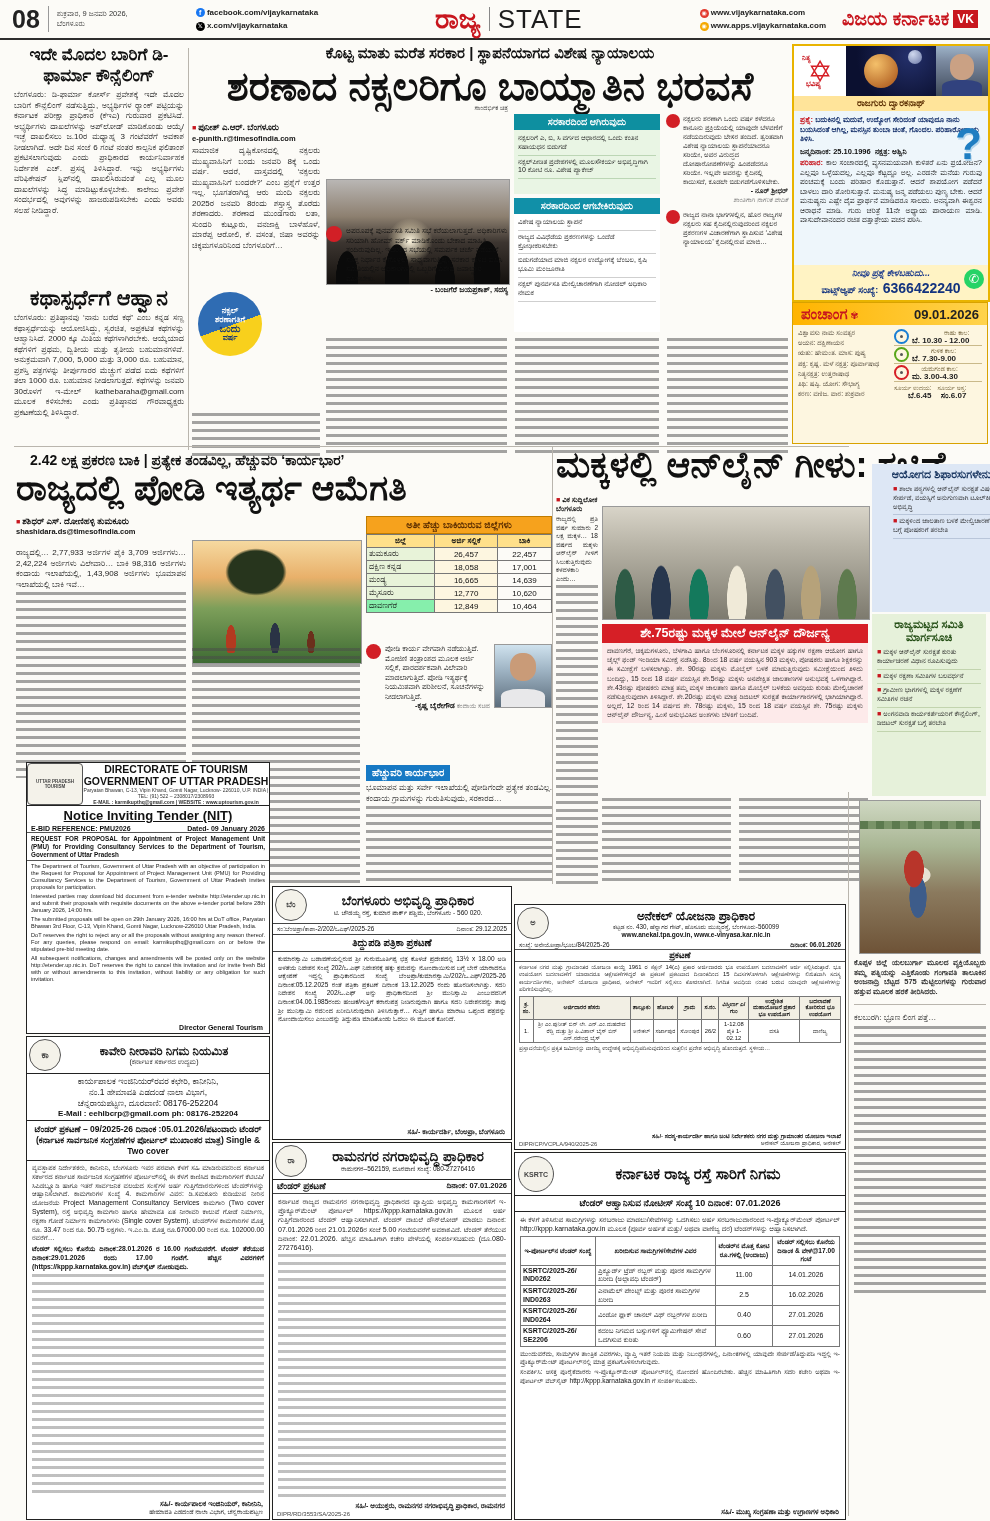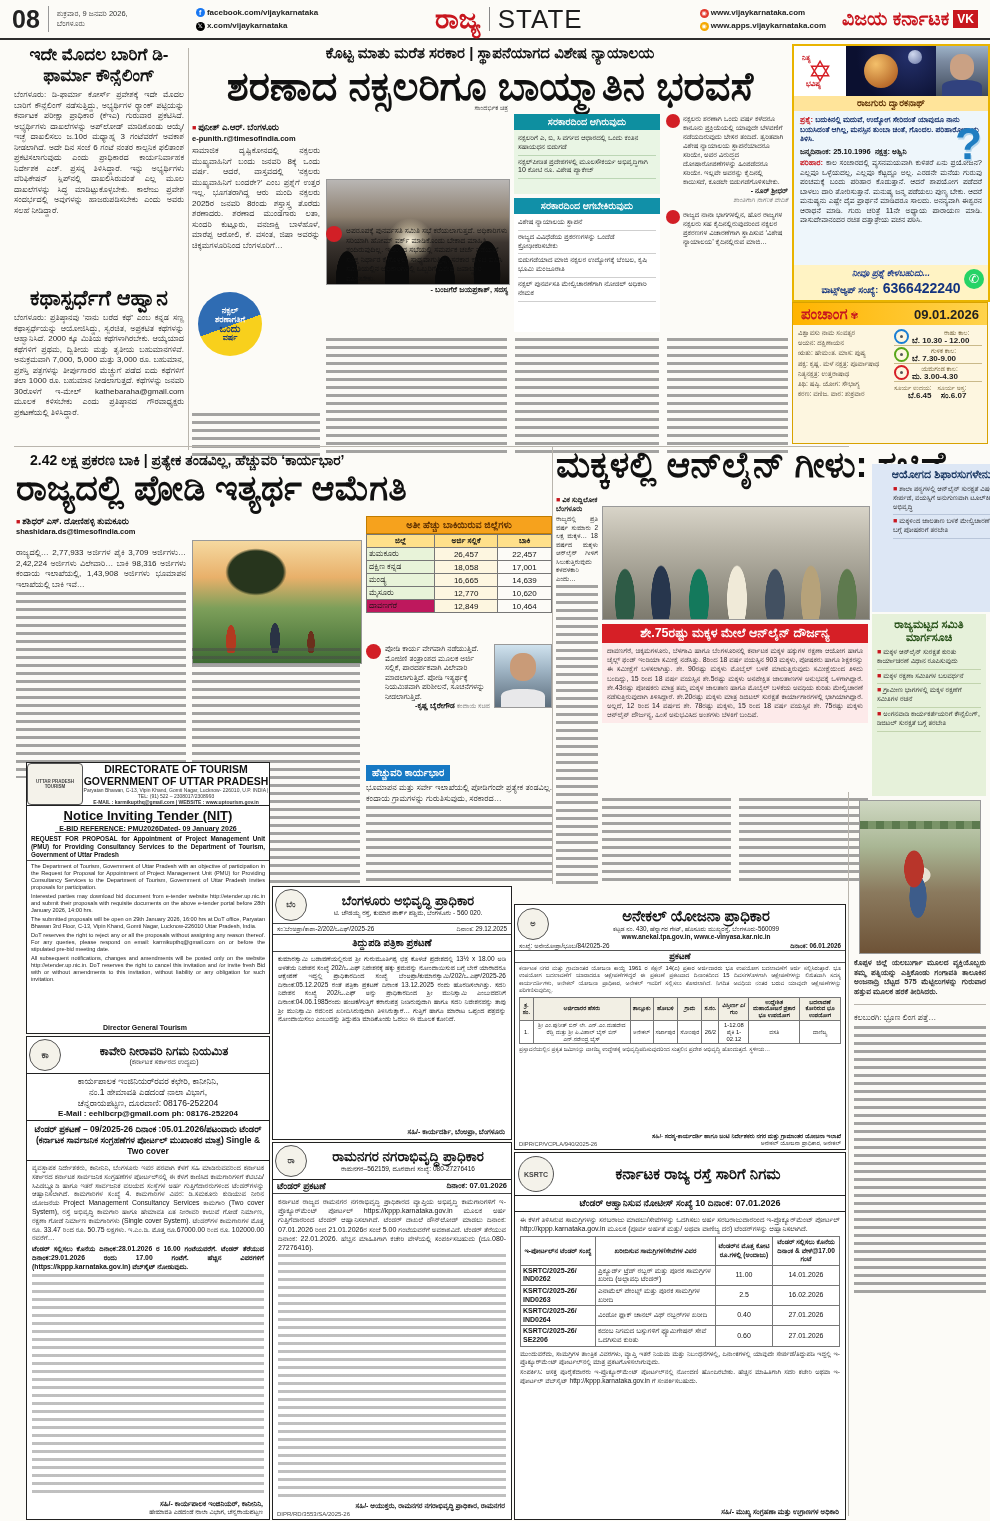--- a/index.html
+++ b/index.html
@@ -272,21 +272,21 @@
               <td style="background:#e8f3d9;">ಮಂಡ್ಯ</td>
               <td class="c" style="background:#fdf6e0;">16,665</td>
               <td class="c">14,639</td>
             </tr>
             <tr>
               <td style="background:#e8f3d9;">ಮೈಸೂರು</td>
               <td class="c" style="background:#fdf6e0;">12,770</td>
               <td class="c">10,620</td>
             </tr>
             <tr>
-              <td style="background:#be185d;">ದಾವಣಗೆರೆ</td>
+              <td style="background:#86efac;">ದಾವಣಗೆರೆ</td>
               <td class="c" style="background:#fdf6e0;">12,849</td>
               <td class="c">10,464</td>
             </tr>
           </tbody>
       </table>
     </div>
 
     <div class="abs" style="left:350px;top:128px;width:186px;height:112px;display:flex;gap:4px;">
       <div class="dotq" style="width:15px;height:15px;flex:0 0 15px;"></div>
       <div style="font-size:7.5px;line-height:9.5px;">
@@ -353,21 +353,21 @@
       <div class="abs" style="left:0;top:20px;width:100%;height:8px;background:repeating-linear-gradient(to right,#5c7a4e 0 8px,#7a9468 8px 16px);"></div>
     </div>
     <div class="b j" style="font-size:7.5px;line-height:9.5px;margin-top:4px;color:#333;">ಕೊಪ್ಪಳ ಜಿಲ್ಲೆ ಯಲಬುರ್ಗಾ ಮೂಲದ ವ್ಯಕ್ತಿಯೊಬ್ಬರು ತಮ್ಮ ಪತ್ನಿಯನ್ನು ಎತ್ತಿಕೊಂಡು ಗಂಗಾವತಿ ತಾಲೂಕಿನ ಅಂಜನಾದ್ರಿ ಬೆಟ್ಟದ 575 ಮೆಟ್ಟಿಲುಗಳನ್ನು ಗುರುವಾರ ಹತ್ತುವ ಮೂಲಕ ಹರಕೆ ತೀರಿಸಿದರು.</div>
     <div class="hrule" style="margin:8px 0;"></div>
     <div class="tb bodytxt j" style="height:280px;margin-top:4px;">
       <p class="lead">ಕಲಬುರಗಿ: ಭ್ರೂಣ ಲಿಂಗ ಪತ್ತೆ…</p>
       <div class="gk"></div>
     </div>
   </div>
 
-  <div class="abs adbox" style="left:26px;top:762px;width:242px;height:270px;display:flex;flex-direction:column;font-family:'Liberation Sans',sans-serif;align-items:center;">
+  <div class="abs adbox" style="left:26px;top:762px;width:242px;height:270px;display:flex;flex-direction:column;font-family:'Liberation Sans',sans-serif;">
     <div style="display:flex;border-bottom:1px solid #222;">
       <div class="logo-circ" style="width:54px;height:40px;border-radius:4px;font-size:4.5px;text-align:center;">UTTAR PRADESH TOURISM</div>
       <div style="flex:1;">
         <div class="ad-title" style="font-size:10.5px;">DIRECTORATE OF TOURISM</div>
         <div class="ad-title" style="font-size:10.5px;">GOVERNMENT OF UTTAR PRADESH</div>
         <div class="c" style="font-size:5px;line-height:6px;color:#333;">Paryatan Bhawan, C-13, Vipin Khand, Gomti Nagar, Lucknow- 226010, U.P. INDIA | TEL: (91) 522 – 2308017/2308993</div>
         <div class="c b" style="font-size:5px;color:#333;">E-MAIL : karmikupthq@gmail.com | WEBSITE : www.uptourism.gov.in</div>
       </div>
     </div>
     <div class="c b" style="font-size:13px;text-decoration:underline;padding:2px 0;">Notice Inviting Tender (NIT)</div>
@@ -442,21 +442,21 @@
       <div class="gk gk-lt"></div>
     </div>
     <div class="r b" style="font-size:7px;padding-right:6px;">ಸಹಿ/- ಆಯುಕ್ತರು, ರಾಮನಗರ ನಗರಾಭಿವೃದ್ಧಿ ಪ್ರಾಧಿಕಾರ, ರಾಮನಗರ</div>
     <div style="font-size:6px;padding:1px 4px 2px 4px;color:#444;">DIPR/RD/3553/SA/2025-26</div>
   </div>
 
   <div class="abs adbox" style="left:514px;top:904px;width:330px;height:244px;display:flex;flex-direction:column;">
     <div style="display:flex;align-items:center;padding:2px;">
       <div class="logo-circ" style="width:30px;height:30px;font-size:8px;">ಅ</div>
       <div style="flex:1;">
-        <div class="ad-title" style="font-size:15px;">ಅನೇಕಲ್ ಯೋಜನಾ ಪ್ರಾಧಿಕಾರ</div>
+        <div class="ad-title" style="font-size:12px;">ಅನೇಕಲ್ ಯೋಜನಾ ಪ್ರಾಧಿಕಾರ</div>
         <div class="c" style="font-size:6.3px;">ಕಟ್ಟಡ ನಂ. 430, ಹೆನ್ನಾಗರ ಗೇಟ್, ಹೊಸೂರು ಮುಖ್ಯರಸ್ತೆ, ಬೆಂಗಳೂರು-560099</div>
         <div class="c b" style="font-size:6.5px;">www.anekal.tpa.gov.in, www.e-vinyasa.kar.nic.in</div>
       </div>
     </div>
     <div style="display:flex;justify-content:space-between;padding:0 4px;">
       <span style="font-size:6.3px;">ಸಂಖ್ಯೆ: ಅನೇಯೋಪ್ರಾ/ಭೂಬ/84/2025-26</span>
       <span class="b" style="font-size:6.3px;">ದಿನಾಂಕ: 06.01.2026</span>
     </div>
     <div class="c b" style="font-size:8.5px;border-top:1px solid #555;border-bottom:1px solid #555;">ಪ್ರಕಟಣೆ</div>
     <div class="j" style="font-size:5.9px;line-height:7.4px;padding:2px 4px;">ಕರ್ನಾಟಕ ನಗರ ಮತ್ತು ಗ್ರಾಮಾಂತರ ಯೋಜನಾ ಕಾಯ್ದೆ 1961 ರ ಸೆಕ್ಷನ್ 14(ಎ) ಪ್ರಕಾರ ಅರ್ಜಿದಾರರು ಭೂ ಉಪಯೋಗ ಬದಲಾವಣೆಗೆ ಅರ್ಜಿ ಸಲ್ಲಿಸಿರುತ್ತಾರೆ. ಭೂ ಉಪಯೋಗ ಬದಲಾವಣೆಗೆ ಯಾರಾದರೂ ಆಕ್ಷೇಪಣೆಗಳಿದ್ದರೆ ಈ ಪ್ರಕಟಣೆ ಪ್ರಕಟವಾದ ದಿನಾಂಕದಿಂದ 15 ದಿವಸಗಳೊಳಗಾಗಿ ಆಕ್ಷೇಪಣೆಗಳನ್ನು ಲಿಖಿತವಾಗಿ ಸದಸ್ಯ ಕಾರ್ಯದರ್ಶಿಗಳು, ಅನೇಕಲ್ ಯೋಜನಾ ಪ್ರಾಧಿಕಾರ, ಅನೇಕಲ್ ಇವರಿಗೆ ಸಲ್ಲಿಸಲು ಕೋರಲಾಗಿದೆ. ನಿಗದಿತ ಅವಧಿಯ ನಂತರ ಬರುವ ಯಾವುದೇ ಆಕ್ಷೇಪಣೆಗಳನ್ನು ಪರಿಗಣಿಸುವುದಿಲ್ಲ.</div>

